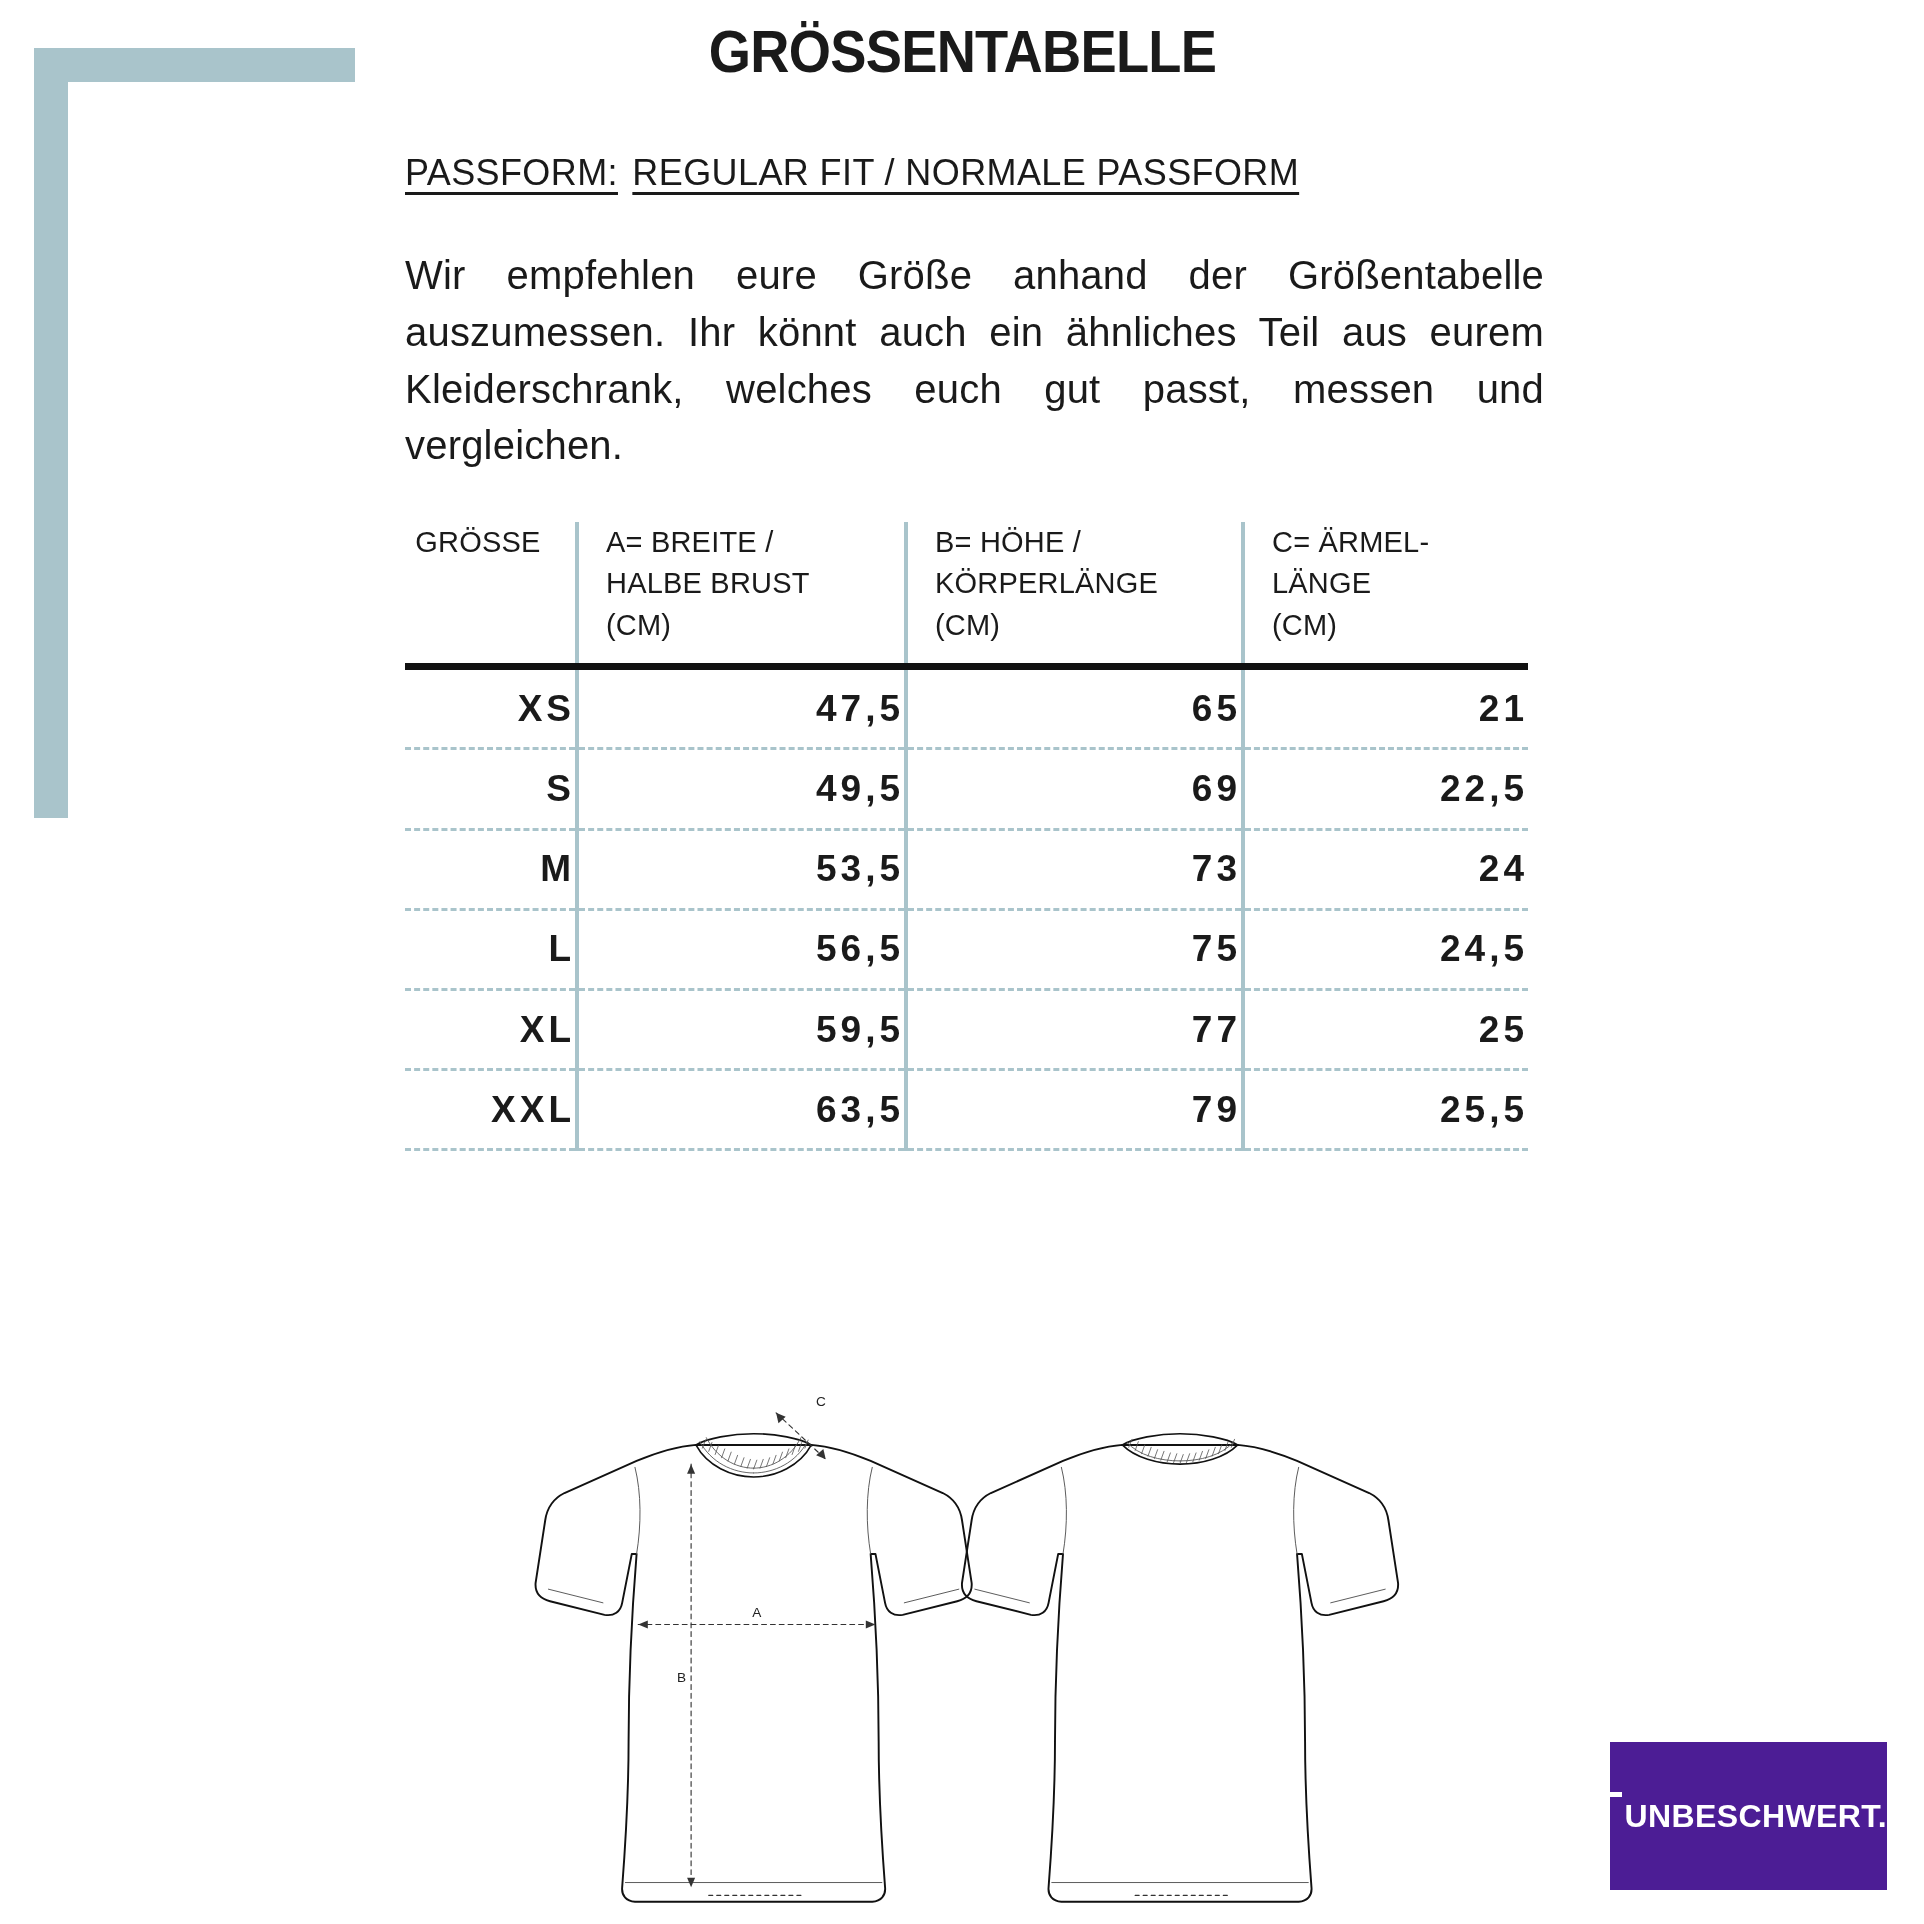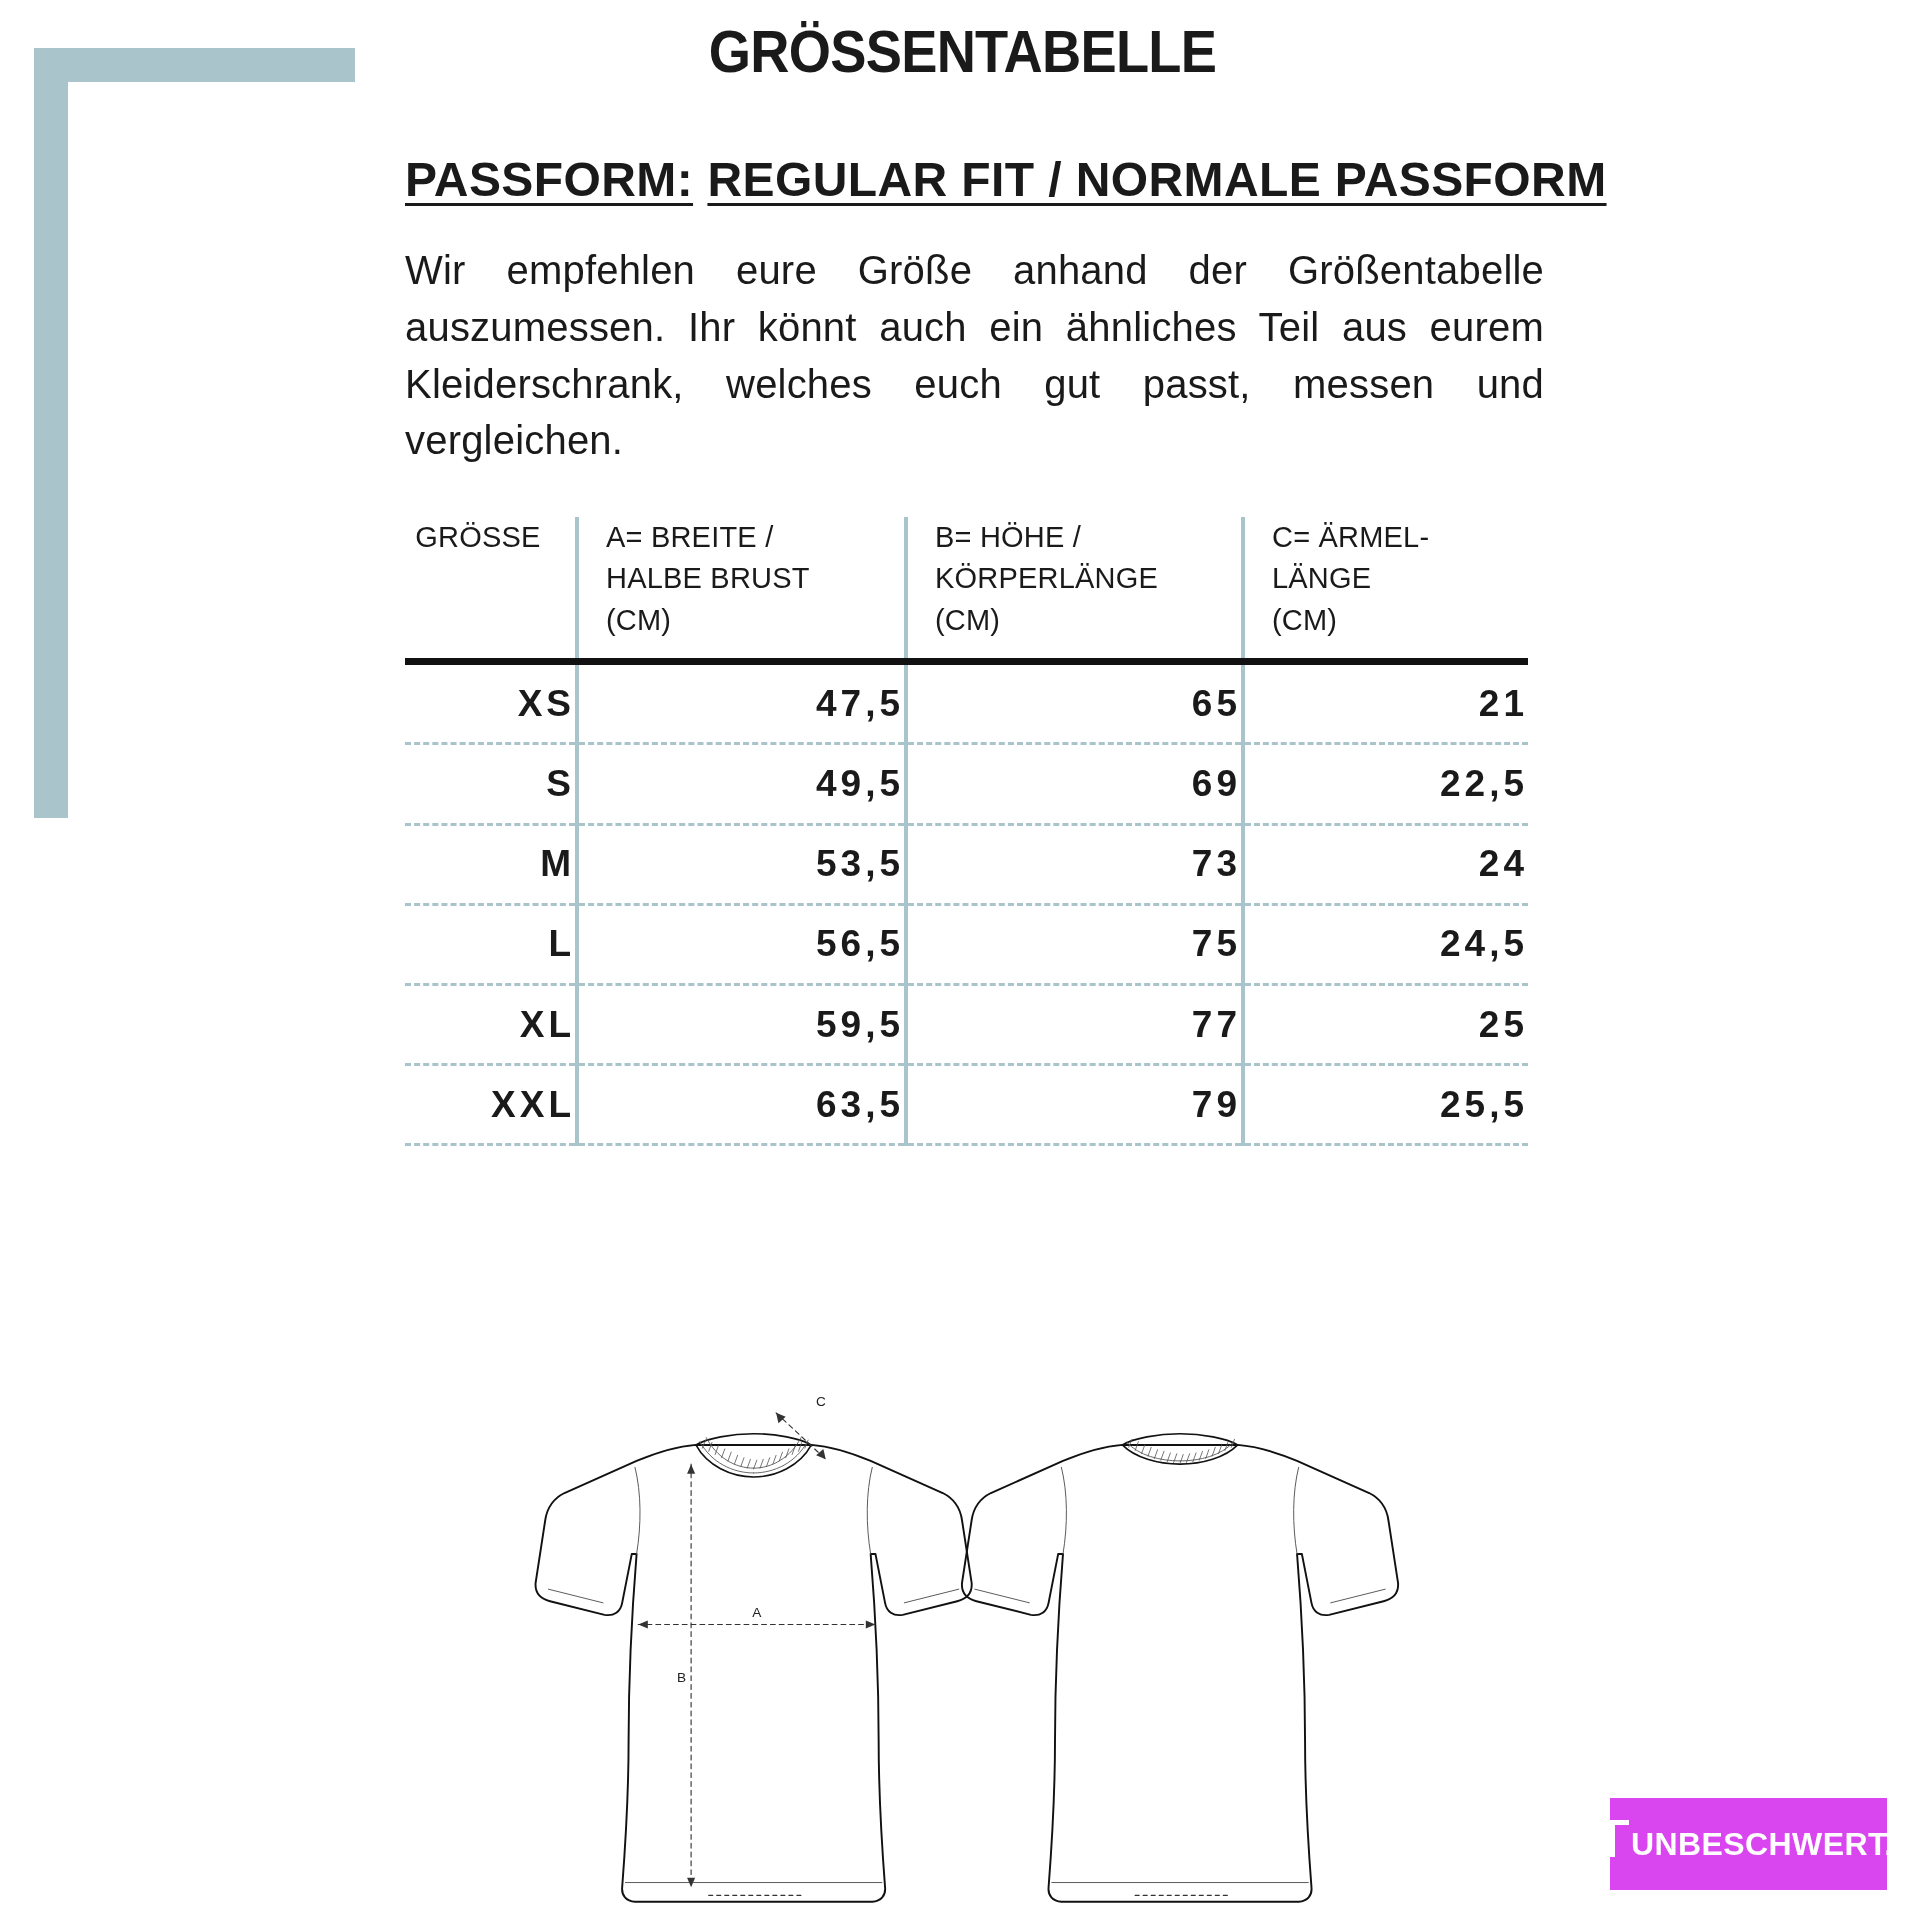--- a/index.html
+++ b/index.html
@@ -59,27 +59,27 @@
 
   
   #content {
     position: absolute;
     left: 405px;
     top: 152px;
     width: 1139px;
   }
 
   #fit-line {
-    font-size: 48px;
-    font-weight: bold;
+    font-size: 36px;
+    font-weight: normal;
     letter-spacing: 0.4px;
     text-decoration: underline;
     text-underline-offset: 7.2px;
     text-decoration-thickness: 3.2px;
-    margin-bottom: 35px;
+    margin-bottom: 53px;
     white-space: nowrap;
   }
   #fit-line .fit-label { margin-right: 14.4px; }
 
   #intro-text {
     font-size: 40px;
     line-height: 1.42;
     text-align: justify;
     text-justify: inter-word;
     letter-spacing: 0.2px;
@@ -143,25 +143,25 @@
     height: 529px;
   }
   #diagrams svg { display: block; }
 
   
   #brand-badge {
     position: absolute;
     right: 38px;
     bottom: 35px;
     width: 277px;
-    height: 92px;
-    background: #d946ef;
+    height: 148px;
+    background: #4c1d95;
     display: flex;
     align-items: center;
-    justify-content: flex-start;
+    justify-content: flex-end;
   }
   #brand-badge .brand-inner {
     position: relative;
     padding-left: 21px;
   }
   #brand-badge .brand-text {
     color: #ffffff;
     font-size: 32px;
     font-weight: bold;
     letter-spacing: 0.4px;

